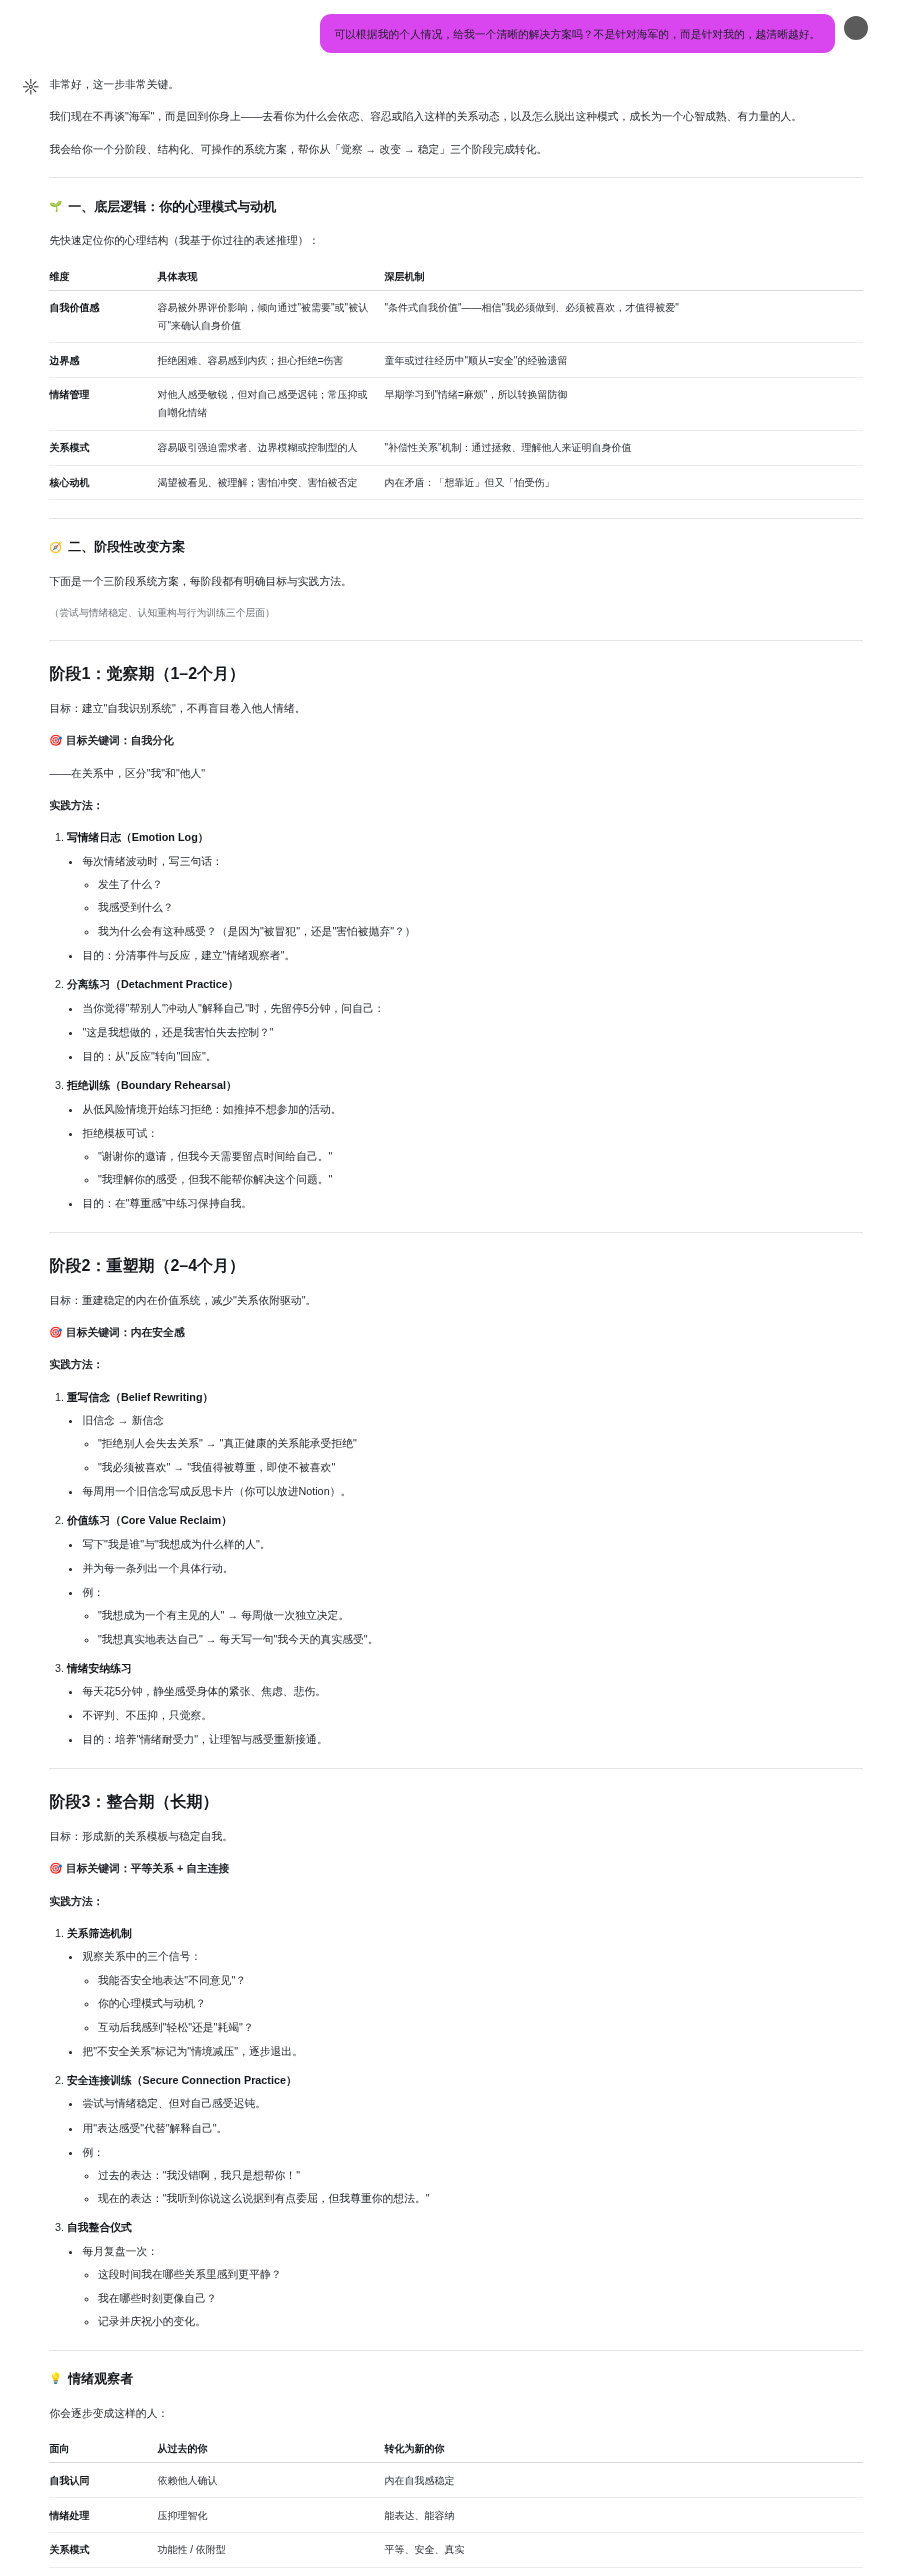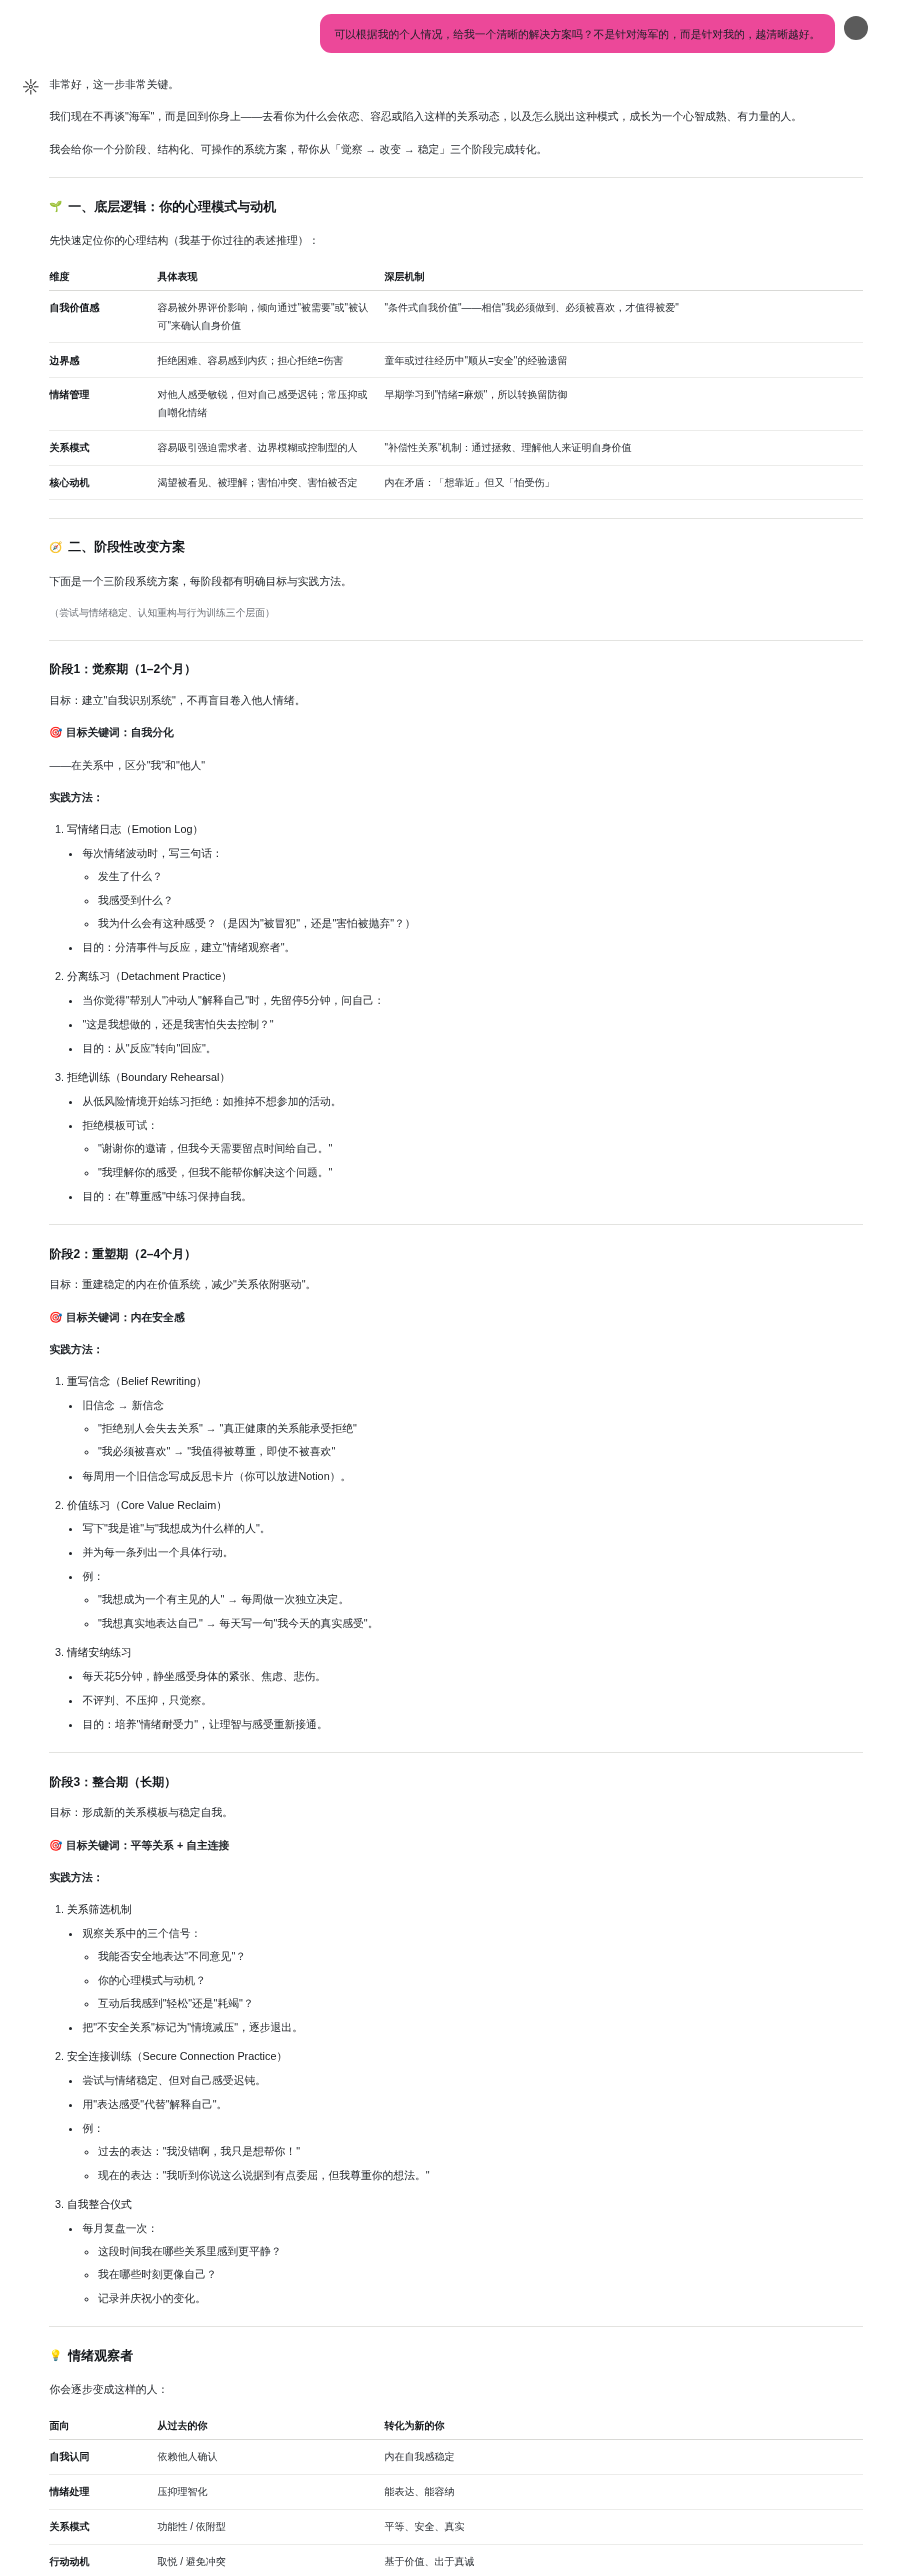--- a/index.html
+++ b/index.html
@@ -24,21 +24,21 @@
 
   
   .user-row {
     display: flex;
     justify-content: flex-end;
     align-items: flex-start;
     padding: 14.4px 36px 0 36px;
     gap: 9.3px;
   }
   .user-bubble {
-    background: #ec4899;
+    background: #d946ef;
     color: #1b1f26;
     border-radius: 11.3px;
     padding: 10.3px 14.4px;
     font-size: 10.8px;
     line-height: 1.7;
     max-width: 531px;
     text-align: left;
   }
   .avatar {
     width: 24px; height: 24px;
@@ -78,21 +78,21 @@
   h2.sect {
     font-size: 13px;
     font-weight: bold;
     margin: 5.2px 0 11.3px 0;
     color: #15181c;
     display: flex;
     align-items: center;
     gap: 5.2px;
   }
   h3.stage {
-    font-size: 12px;
+    font-size: 16px;
     font-weight: bold;
     margin: 17.5px 0 8.2px 0;
     color: #15181c;
   }
   .lead { margin: 0 0 11.3px 0; }
   .small-note {
     color: #6b6f76;
     font-size: 9.8px;
     margin: 0 0 5.2px 0;
   }
@@ -121,21 +121,21 @@
     line-height: 1.75;
     color: #2a2e34;
   }
   table.t td.k { font-weight: bold; color: #15181c; width: 108px; }
   table.t th.c0 { width: 108px; }
   table.t th.c1 { width: 227px; }
 
   
   ol.steps { margin: 3.1px 0 12.4px 0; padding-left: 17.5px; }
   ol.steps > li { margin: 0 0 8.2px 0; line-height: 1.9; }
-  ol.steps > li > .li-title { font-weight: normal; color: #15181c; }
+  ol.steps > li > .li-title { font-weight: bold; color: #15181c; }
   ul.sub { margin: 4.1px 0 3.1px 0; padding-left: 15.5px; list-style: disc; }
   ul.sub > li { margin: 0 0 4.1px 0; line-height: 1.85; }
   ul.sub2 { margin: 3.1px 0 2.1px 0; padding-left: 15.5px; list-style: circle; }
   ul.sub2 > li { margin: 0 0 3.6px 0; line-height: 1.85; }
 
   .goal-line { margin: 3.1px 0 6.2px 0; }
   .key-line { margin: 7.2px 0 3.1px 0; font-weight: bold; }
   .key-sub { margin: 0 0 7.2px 0; color: #2a2e34; }
   .practice-h { font-weight: bold; margin: 8.2px 0 4.1px 0; }
 

